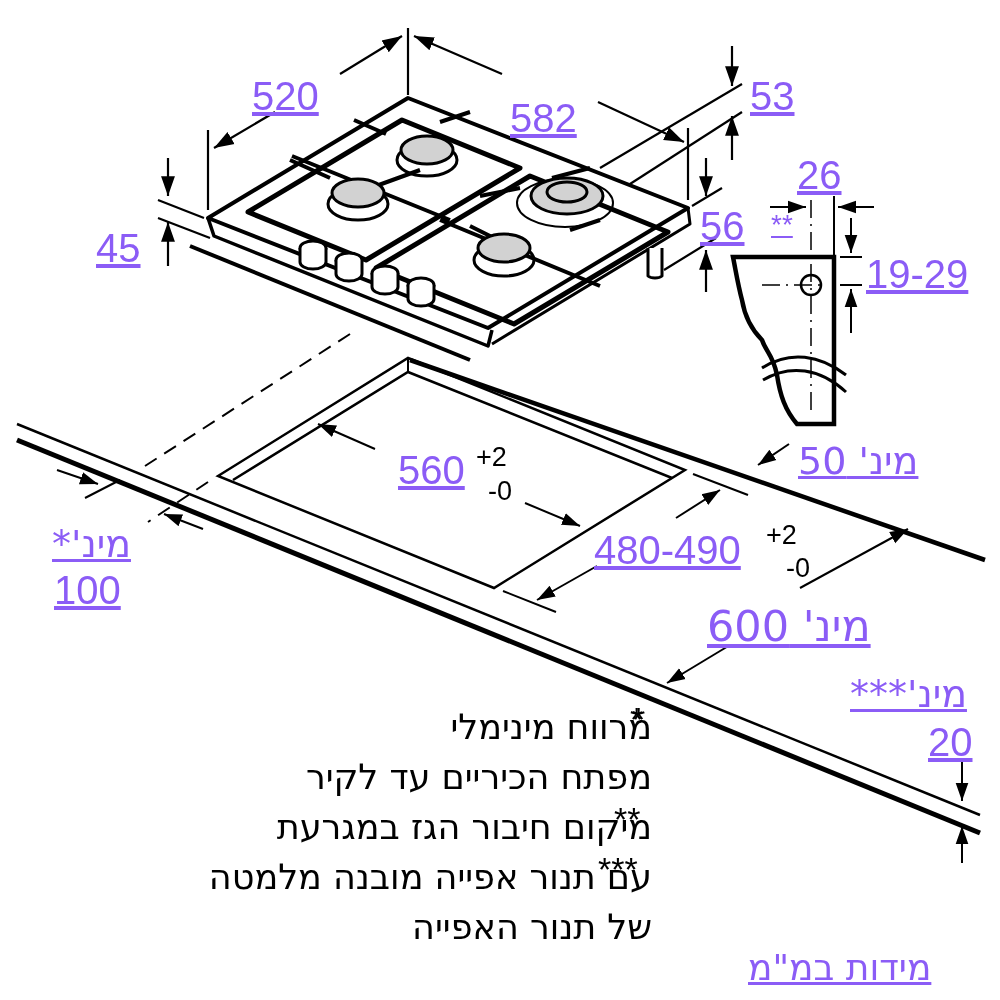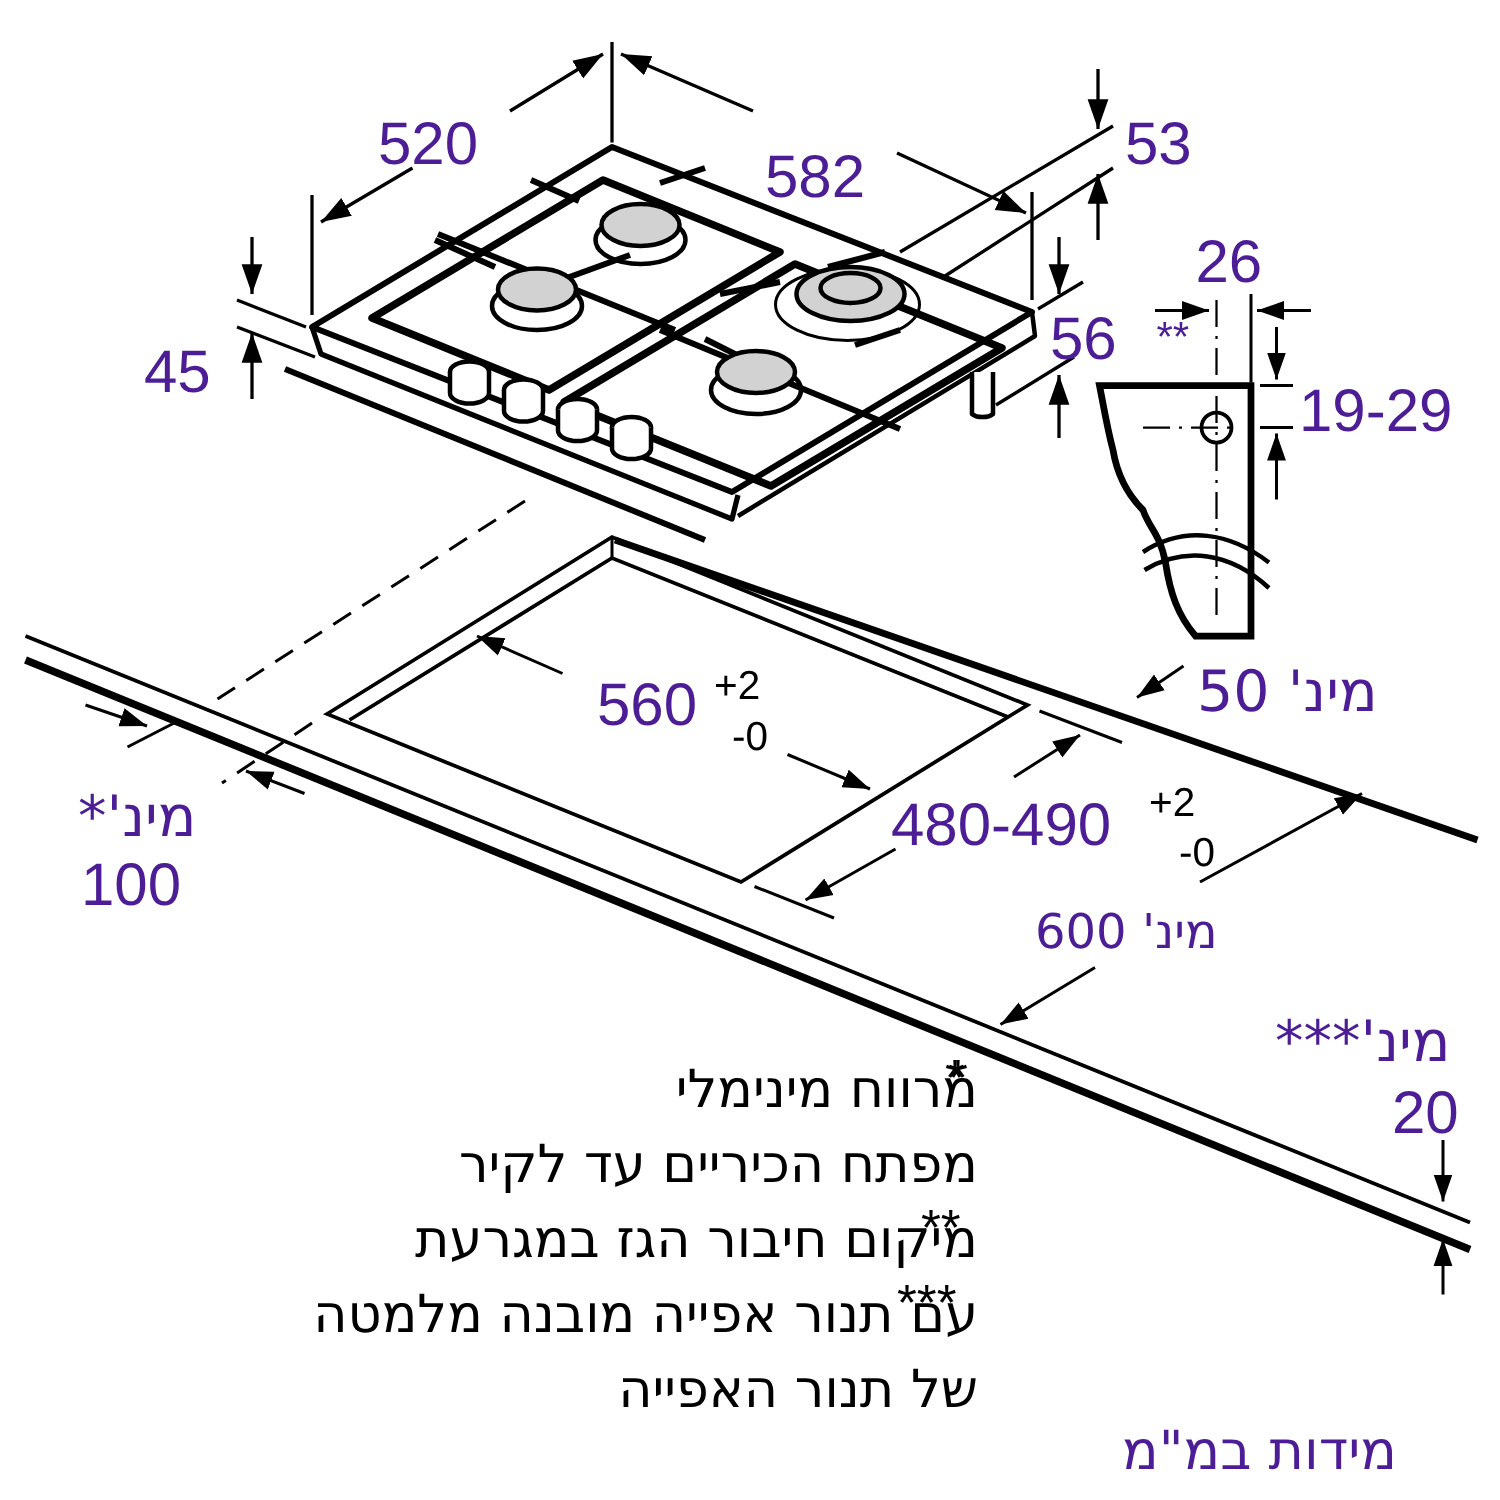--- a/index.html
+++ b/index.html
@@ -1,18 +1,18 @@
 <!DOCTYPE html>
 <html><head>
   <meta charset="utf-8">
   <style>
     html, body { margin: 0; padding: 0; background: #ffffff; }
     body { width: 1000px; height: 1000px; position: relative; overflow: hidden; font-family: "Liberation Sans", "DejaVu Sans", sans-serif; color: #000; }
     svg.drawing { position: absolute; left: 0; top: 0; width: 1000px; height: 1000px; }
-    .lbl { position: absolute; font-family: "Liberation Sans", "DejaVu Sans", sans-serif; font-size: 40px; line-height: 1; white-space: nowrap; color: #4c1d95; }
+    .lbl { position: absolute; font-family: "Liberation Sans", "DejaVu Sans", sans-serif; font-size: 40px; line-height: 1; white-space: nowrap; color: #8b5cf6; text-decoration: underline; }
     .heb { direction: rtl; unicode-bidi: plaintext; font-family: "DejaVu Sans", sans-serif; font-size: 36px; }
     .sup { position: absolute; font-size: 27px; line-height: 1; }
     .notes { position: absolute; right: 348px; top: 702px; direction: rtl; text-align: right; }
     .note-line { font-family: "DejaVu Sans", sans-serif; font-size: 35px; line-height: 50px; white-space: nowrap; }
     .marker { position: absolute; font-family: "Liberation Sans", sans-serif; font-size: 34px; }
   </style>
 </head>
 <body>
 
 <svg class="drawing" viewBox="0 0 1000 1000" xmlns="http://www.w3.org/2000/svg">
@@ -158,21 +158,21 @@
 <div class="sup" style="left:476px; top:444px;">+2</div>
 <div class="sup" style="left:488px; top:478px;">-0</div>
 
 <div class="lbl" style="left:594px; top:530px;">480-490</div>
 <div class="sup" style="left:766px; top:522px;">+2</div>
 <div class="sup" style="left:786px; top:555px;">-0</div>
 
 <div class="lbl heb" style="left:798px; top:442px; font-size:38px;">מינ' 50</div>
 <div class="lbl heb" style="left:52px; top:525px; font-size:38px;">מינ'*</div>
 <div class="lbl" style="left:54px; top:570px;">100</div>
-<div class="lbl heb" style="left:690px; top:605px; font-size:32px;">מינ' 600</div>
+<div class="lbl heb" style="left:707px; top:605px; font-size:43px;">מינ' 600</div>
 <div class="lbl heb" style="left:850px; top:675px; font-size:38px;">מינ'***</div>
 <div class="lbl" style="left:928px; top:722px;">20</div>
 <div class="marker" style="left:632px; top:700px;">*</div>
 
 <div class="notes">
   <div class="note-line">מרווח מינימלי</div>
   <div class="note-line">מפתח הכיריים עד לקיר</div>
   <div class="note-line">מיקום חיבור הגז במגרעת</div>
   <div class="note-line">עם תנור אפייה מובנה מלמטה</div>
   <div class="note-line">של תנור האפייה</div>

